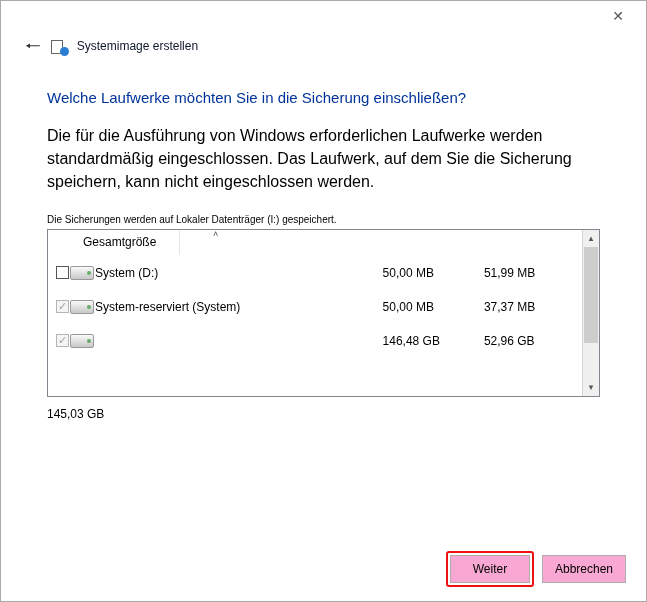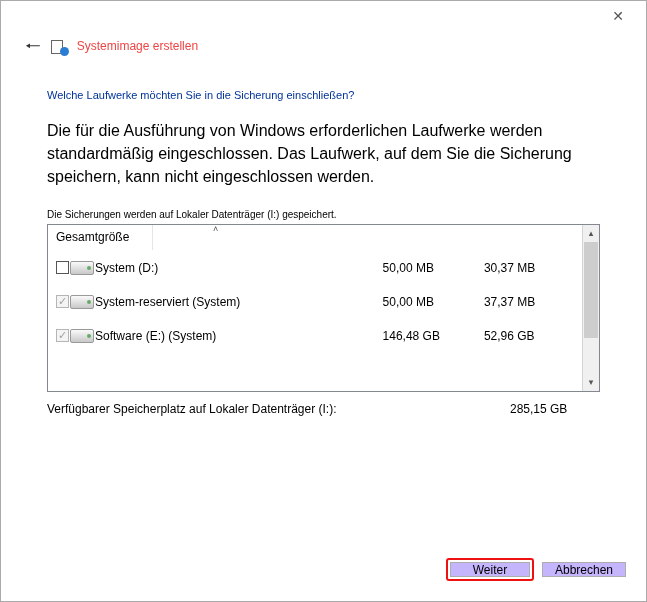--- a/index.html
+++ b/index.html
@@ -61,30 +61,30 @@
   }
   .app-icon::after {
     content:"";
     position:absolute; right:-2px; bottom:-2px;
     width:9px; height:9px;
     background:#2b7cd3;
     border-radius:50%;
   }
   .app-title {
     font-size: 12px;
-    color: #ef4444;
+    color: #0f172a;
   }
   .content {
     padding: 12px 46px 0 46px;
     flex: 1;
     overflow: hidden;
   }
   .heading {
     color: #003399;
-    font-size: 11px;
+    font-size: 15px;
     font-weight: 400;
     margin: 10px 0 18px 0;
   }
   .desc {
     font-size: 16px;
     line-height: 1.45;
     margin-bottom: 20px;
     color: #000;
   }
   .saveloc {
@@ -109,21 +109,21 @@
   .col {
     padding: 0 8px;
     border-right: 1px solid #e5e5e5;
     height: 100%;
     display: flex;
     align-items: center;
     white-space: nowrap;
     overflow: hidden;
   }
   .col-drive { width: 340px; }
-  .col-total { width: 105px; }
+  .col-total { width: 105px; margin-left: 27px; }
   .col-used  { width: 110px; border-right:none; }
   .rows { }
   .row {
     display: flex;
     height: 34px;
     align-items: center;
   }
   .cell {
     padding: 0 8px;
     display: flex;
@@ -191,23 +191,23 @@
   .footer {
     height: 54px;
     display:flex;
     align-items:center;
     justify-content:flex-end;
     gap: 8px;
     padding: 0 20px 10px 0;
   }
   .btn {
     min-width: 80px;
-    height: 15px;
+    height: 28px;
     border: 1px solid #adadad;
-    background: #c4b5fd;
+    background: #f9a8d4;
     font-size: 12px;
     font-family: inherit;
     padding: 0 12px;
     cursor: pointer;
   }
   .highlight-next {
     border: 2px solid #e11;
     border-radius: 3px;
     padding: 2px;
     display:inline-flex;
@@ -249,57 +249,53 @@
           </div>
         </div>
         <div class="rows" id="rows">
             <div class="row">
               <div class="cell cell-drive">
                 <span class="chk"></span>
                 <span class="drive-ic"></span>
                 <span>System (D:)</span>
               </div>
               <div class="cell cell-total">50,00 MB</div>
-              <div class="cell cell-used">30,37 MB</div>
+              <div class="cell cell-used">51,99 MB</div>
             </div>
             <div class="row">
               <div class="cell cell-drive">
                 <span class="chk disabled">✓</span>
                 <span class="drive-ic"></span>
                 <span>System-reserviert (System)</span>
               </div>
               <div class="cell cell-total">50,00 MB</div>
               <div class="cell cell-used">37,37 MB</div>
             </div>
             <div class="row">
               <div class="cell cell-drive">
                 <span class="chk disabled">✓</span>
                 <span class="drive-ic"></span>
-                <span>Software (E:) (System)</span>
               </div>
               <div class="cell cell-total">146,48 GB</div>
               <div class="cell cell-used">52,96 GB</div>
             </div>
           </div>
       </div>
       <div class="scroll-col">
         <div class="scroll-btn">▴</div>
         <div class="scroll-track">
           <div class="scroll-thumb"></div>
         </div>
         <div class="scroll-btn">▾</div>
       </div>
     </div>
 
     <div class="summary">
       <div class="summary-row">
-      </div>
-      <div class="summary-row">
-        <span class="summary-label">Verfügbarer Speicherplatz auf Lokaler Datenträger (I:):</span>
-        <span class="summary-val">285,15 GB</span>
+        <span class="summary-val">145,03 GB</span>
       </div>
     </div>
   </div>
 
   <div class="footer">
     <span class="highlight-next">
       <button class="btn">Weiter</button>
     </span>
     <button class="btn">Abbrechen</button>
   </div>

